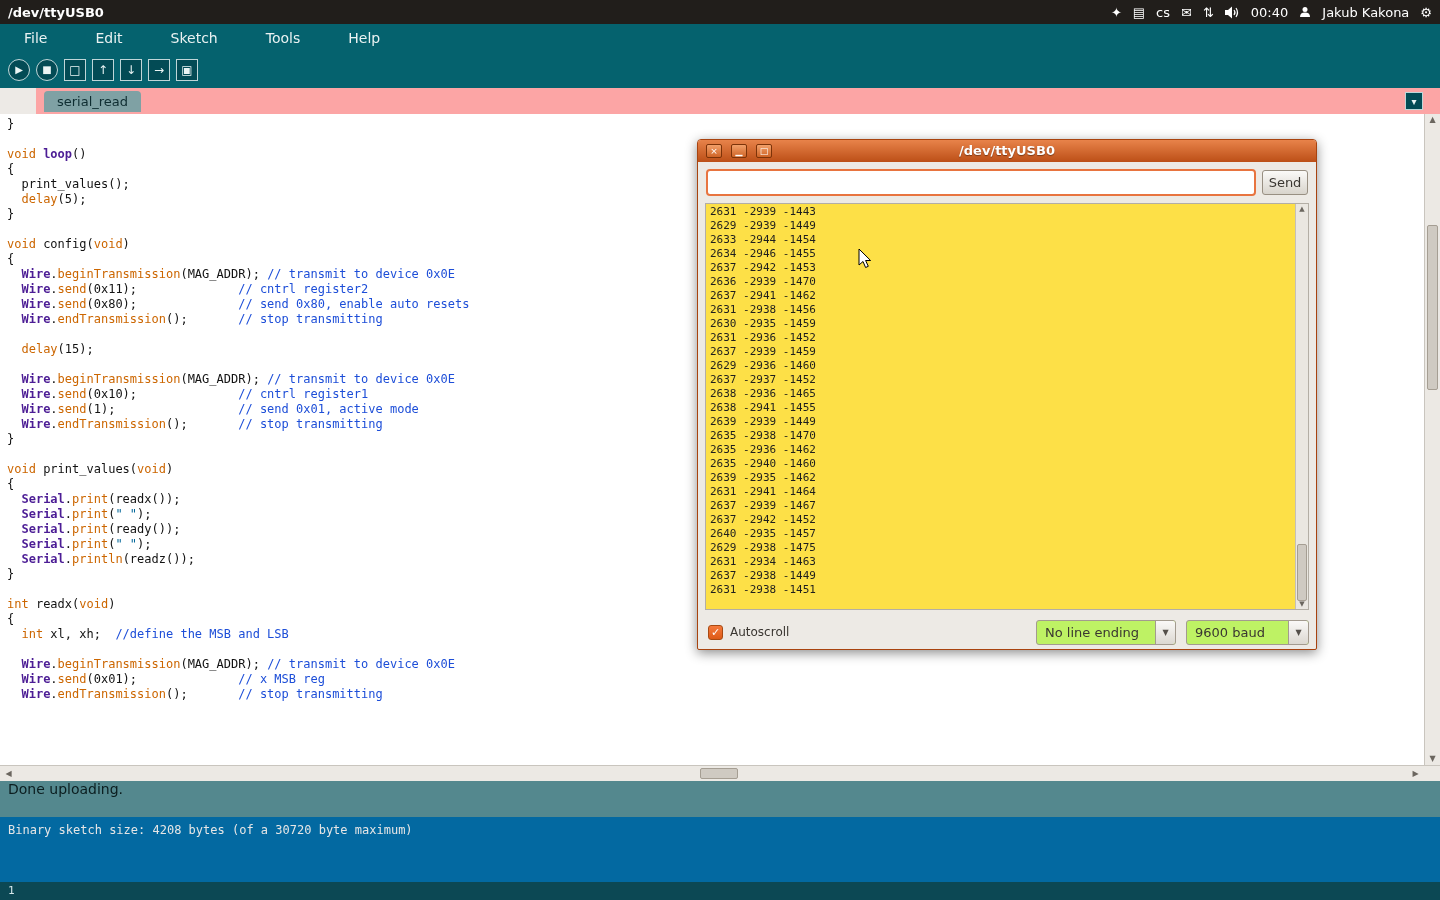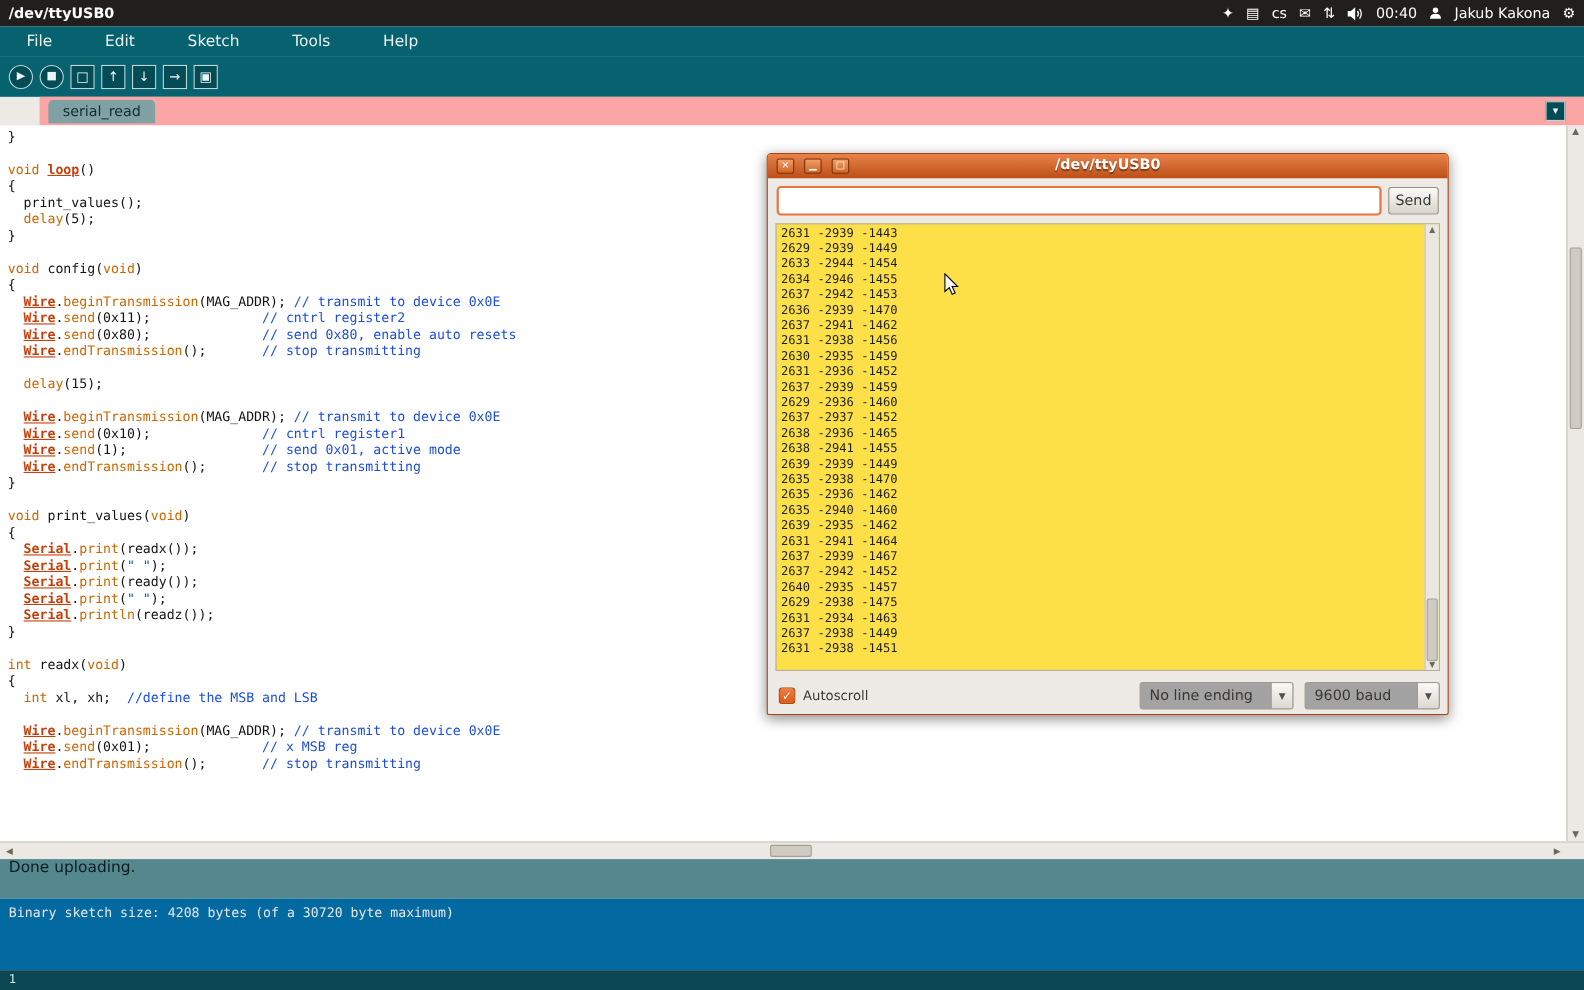--- a/index.html
+++ b/index.html
@@ -30,21 +30,21 @@
   .tab-menu { position:absolute; right:17px; top:4px; width:18px; height:18px; background:#034B55;
               border:1px solid #BFD6D8; color:#EAF4F4; font-size:10px; display:flex;
               align-items:center; justify-content:center; }
 
   
   .editor { position:absolute; top:114px; left:0; width:1424px; height:651px; background:#FFF;
             padding:3px 0 0 7px; font-family:"DejaVu Sans Mono", monospace; font-size:12px;
             line-height:15px; color:#121212; overflow:hidden; }
   .code-line { height:15px; white-space:pre; }
   .kw1 { color:#CC6600; }
-  .kw3 { color:#c2410c; font-weight:bold;text-decoration:underline; }
+  .kw3 { color:#4c1d95; font-weight:bold; }
   .com { color:#1d4ed8; }
   .str { color:#006699; }
 
   
   .vscroll { position:absolute; top:114px; right:0; width:16px; height:651px; background:#ECE9E4;
              border-left:1px solid #C9C5BE; }
   .vscroll .sarrow { position:absolute; left:0; width:15px; height:12px; color:#6B665F; font-size:8px;
                      text-align:center; line-height:12px; }
   .vscroll .thumb { position:absolute; left:2px; top:111px; width:11px; height:165px; background:#CFCAC2;
                     border:1px solid #A59E93; border-radius:2px; }
@@ -93,21 +93,21 @@
                       text-align:center; line-height:10px; }
   .vscroll2 .thumb { position:absolute; left:1px; top:340px; width:10px; height:57px; background:#CFCAC2;
                      border:1px solid #A59E93; border-radius:2px; }
   .sercontrols { position:absolute; left:10px; right:7px; top:477px; height:30px; display:flex;
                  align-items:center; }
   .checkbox { width:15px; height:15px; background:linear-gradient(#F57A3C,#DD5A17);
               border:1px solid #A84A12; border-radius:3px; color:#FFF; font-size:11px; line-height:13px;
               text-align:center; font-weight:bold; }
   .autoscroll-label { margin-left:7px; font-size:12px; color:#3A3631; }
   .spacer { flex:1; }
-  .combo { height:25px; border:1px solid #A39B8F; border-radius:3px; background:#a3a3a3; display:flex;
+  .combo { height:25px; border:1px solid #A39B8F; border-radius:3px; background:#bef264; display:flex;
            align-items:center; overflow:hidden; }
   .combo-text { padding:0 8px; font-size:13px; color:#3A3631; flex:1; white-space:nowrap; }
   .combo-btn { width:20px; align-self:stretch; background:linear-gradient(#FAF9F7,#DCD8D1);
                border-left:1px solid #A39B8F; display:flex; align-items:center; justify-content:center;
                font-size:8px; color:#55504A; }
   .combo.no-line { width:140px; }
   .combo.baud { width:123px; margin-left:10px; }
 
   .mouse-cursor { position:absolute; left:858px; top:248px; z-index:9; }
 </style>

